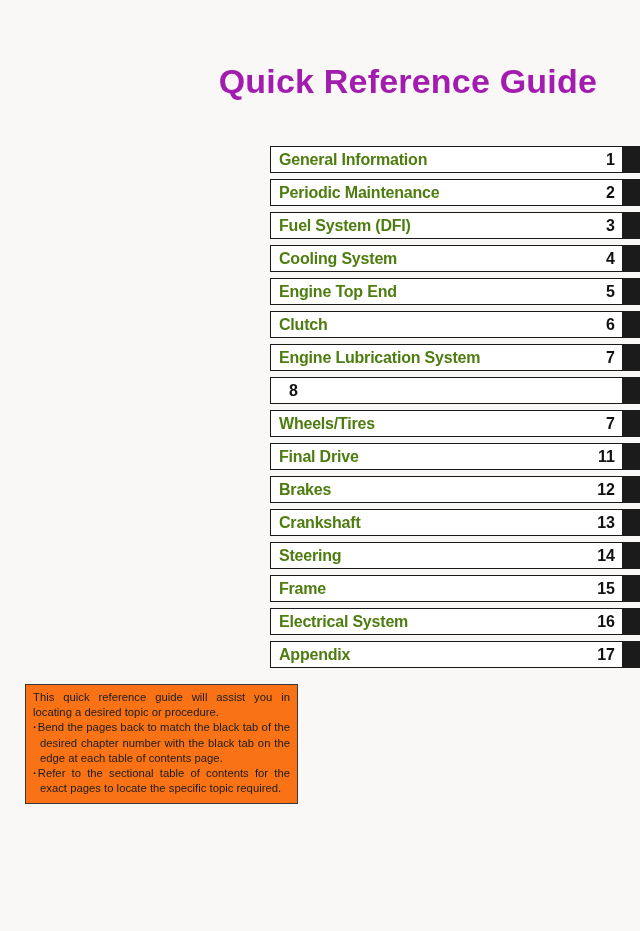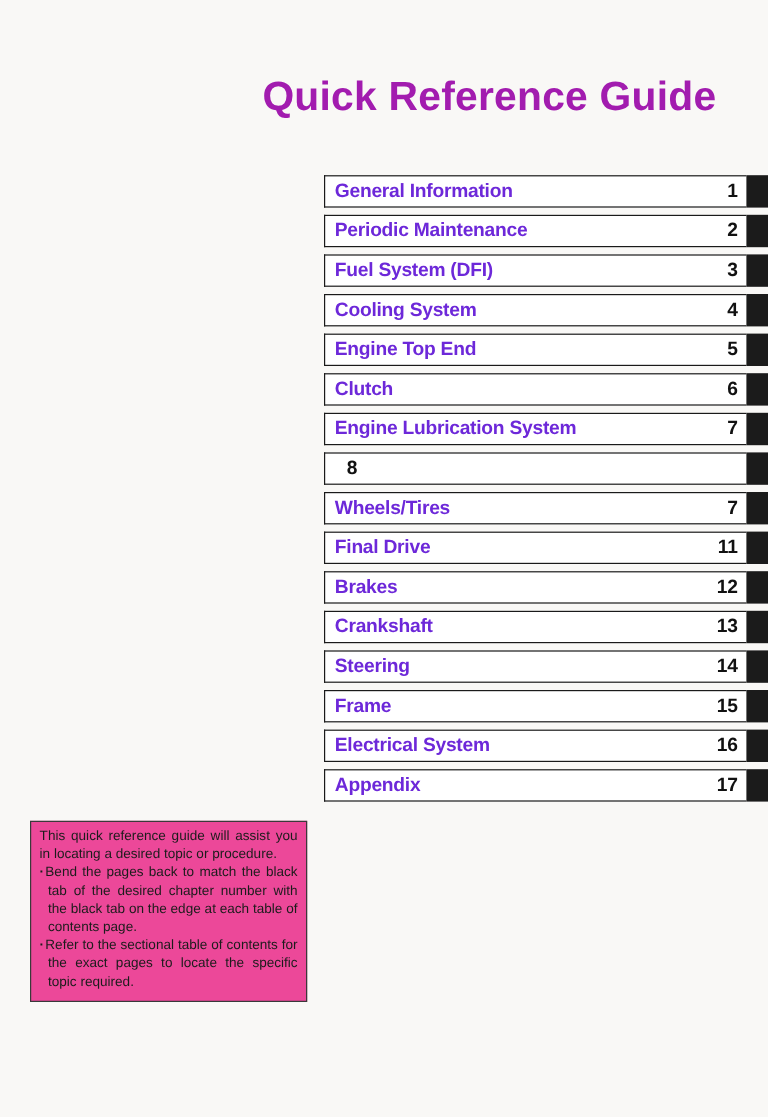--- a/index.html
+++ b/index.html
@@ -56,44 +56,44 @@
     padding: 0 7px 0 8px;
     box-sizing: border-box;
     min-width: 0;
   }
   .chapter-name {
     font-size: 16px;
     font-weight: bold;
     letter-spacing: -0.2px;
     white-space: nowrap;
     line-height: 1;
-    color: #6d28d9;
+    color: #4d7c0f;
   }
   .chapter-number {
     font-size: 16px;
     font-weight: bold;
     line-height: 1;
     color: #111111;
     padding-left: 10px;
   }
   .chapter-tab {
     flex: 0 0 18px;
     width: 18px;
     background: #1b1b1b;
   }
 
   
   .note-box {
     position: absolute;
     left: 25px;
     top: 684px;
-    width: 231px;
+    width: 273px;
     box-sizing: border-box;
     border: 1.3px solid #3a3a3a;
-    background: #ec4899;
+    background: #f97316;
     padding: 5px 7px 7px 7px;
   }
   .note-para {
     font-size: 11.3px;
     line-height: 15.2px;
     text-align: justify;
     text-justify: inter-word;
     color: #1c1c1c;
     margin: 0;
   }

